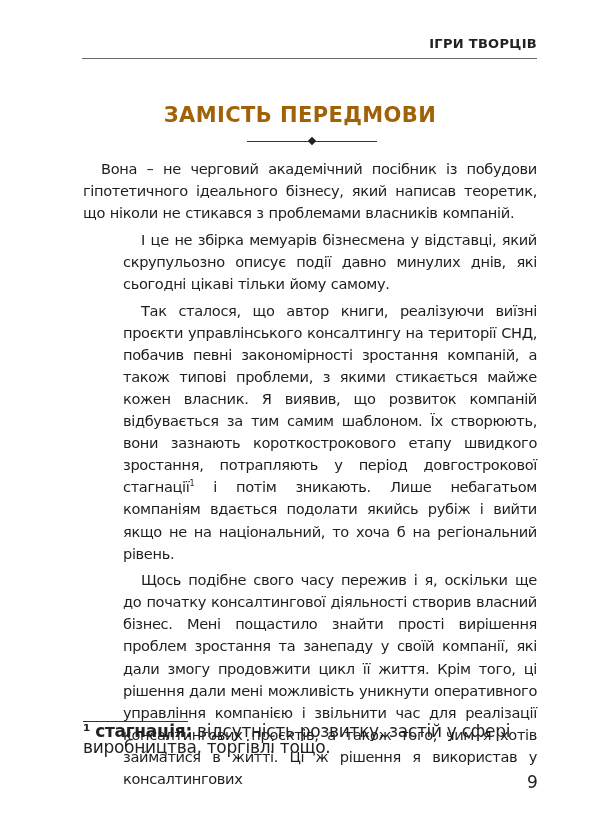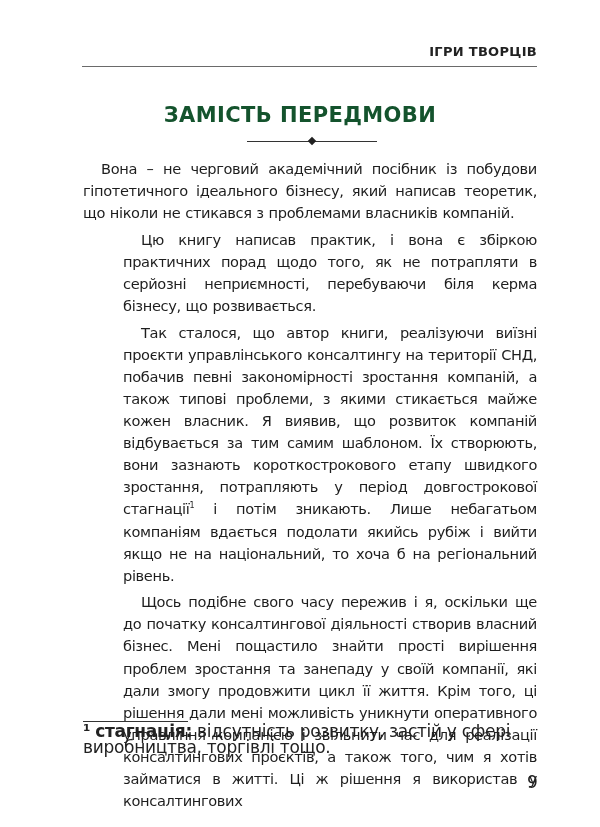--- a/index.html
+++ b/index.html
@@ -1,23 +1,23 @@
 <!DOCTYPE html>
 <html><head>
 <meta charset="utf-8">
 <style>
   html, body { margin: 0; padding: 0; background: #ffffff; }
   body { width: 600px; height: 827px; position: relative; overflow: hidden;
          font-family: "DejaVu Sans", "Liberation Sans", sans-serif; color: #1a1a1a; }
-  .running-head { position: absolute; top: 42px; left: 82px; width: 455px; height: 24px;
+  .running-head { position: absolute; top: 34px; left: 82px; width: 455px; height: 24px;
                   border-bottom: 1.5px solid #6a6a6a; }
   .running-head span { position: absolute; right: 0; top: 2px; font-size: 13px; font-weight: bold;
                        letter-spacing: 0.3px; color: #222; }
   .title { position: absolute; top: 103px; left: 0; width: 600px; text-align: center;
-           font-size: 21px; font-weight: bold; letter-spacing: 0.4px; color: #14532d; }
+           font-size: 21px; font-weight: bold; letter-spacing: 0.4px; color: #a16207; }
   .ornament { position: absolute; top: 141px; left: 247px; width: 130px; height: 1px; background: #333; }
   .ornament::after { content: ""; position: absolute; left: 62px; top: -3px; width: 6px; height: 6px;
                      background: #222; transform: rotate(45deg); }
   .body { position: absolute; top: 158px; left: 83px; width: 454px; font-size: 14.6px;
           line-height: 22.1px; color: #1e1e1e; }
   .body p { margin: 0; text-indent: 18px; text-align: justify; letter-spacing: -0.35px; word-spacing: 0.5px; }
   .body p + p { margin-top: 4.5px; margin-left: 40px; }
   sup { font-size: 8px; line-height: 0; }
   .fn-rule { position: absolute; top: 721px; left: 83px; width: 105px; height: 1px; background: #333; }
   .footnote { position: absolute; top: 724px; left: 83px; width: 470px; font-size: 17px;
@@ -30,21 +30,21 @@
 
 <div class="running-head">
   <span>ІГРИ ТВОРЦІВ</span>
 </div>
 
 <div class="title">ЗАМІСТЬ ПЕРЕДМОВИ</div>
 <div class="ornament"></div>
 
 <div class="body">
   <p>Вона – не черговий академічний посібник із побудови гіпотетичного ідеального бізнесу, який написав теоретик, що ніколи не стикався з проблемами власників компаній.</p>
-  <p>Цю книгу написав практик, і вона є збіркою практичних порад щодо того, як не потрапляти в серйозні неприємності, перебуваючи біля керма бізнесу, що розвивається.</p>
+  <p>І це не збірка мемуарів бізнесмена у відставці, який скрупульозно описує події давно минулих днів, які сьогодні цікаві тільки йому самому.</p>
   <p><span>Так сталося, що автор книги, реалізуючи виїзні проєкти управлінського консалтингу на території СНД, побачив певні закономірності зростання компаній, а також типові проблеми, з якими стикається майже кожен власник. Я виявив, що розвиток компаній відбувається за тим самим шаблоном. Їх створюють, вони зазнають короткострокового етапу швидкого зростання, потрапляють у період довгострокової стагнації</span><sup>1</sup><span> і потім зникають. Лише небагатьом компаніям вдається подолати якийсь рубіж і вийти якщо не на національний, то хоча б на регіональний рівень.</span></p>
   <p>Щось подібне свого часу пережив і я, оскільки ще до початку консалтингової діяльності створив власний бізнес. Мені пощастило знайти прості вирішення проблем зростання та занепаду у своїй компанії, які дали змогу продовжити цикл її життя. Крім того, ці рішення дали мені можливість уникнути оперативного управління компанією і звільнити час для реалізації консалтингових проєктів, а також того, чим я хотів займатися в житті. Ці ж рішення я використав у консалтингових</p>
 </div>
 
 <div class="fn-rule"></div>
 <div class="footnote">
   <div><b>¹</b> <b>стагнація:</b><span> відсутність розвитку, застій у сфері виробництва, торгівлі тощо.</span></div>
 </div>
 
 <div class="page-num">9</div>

